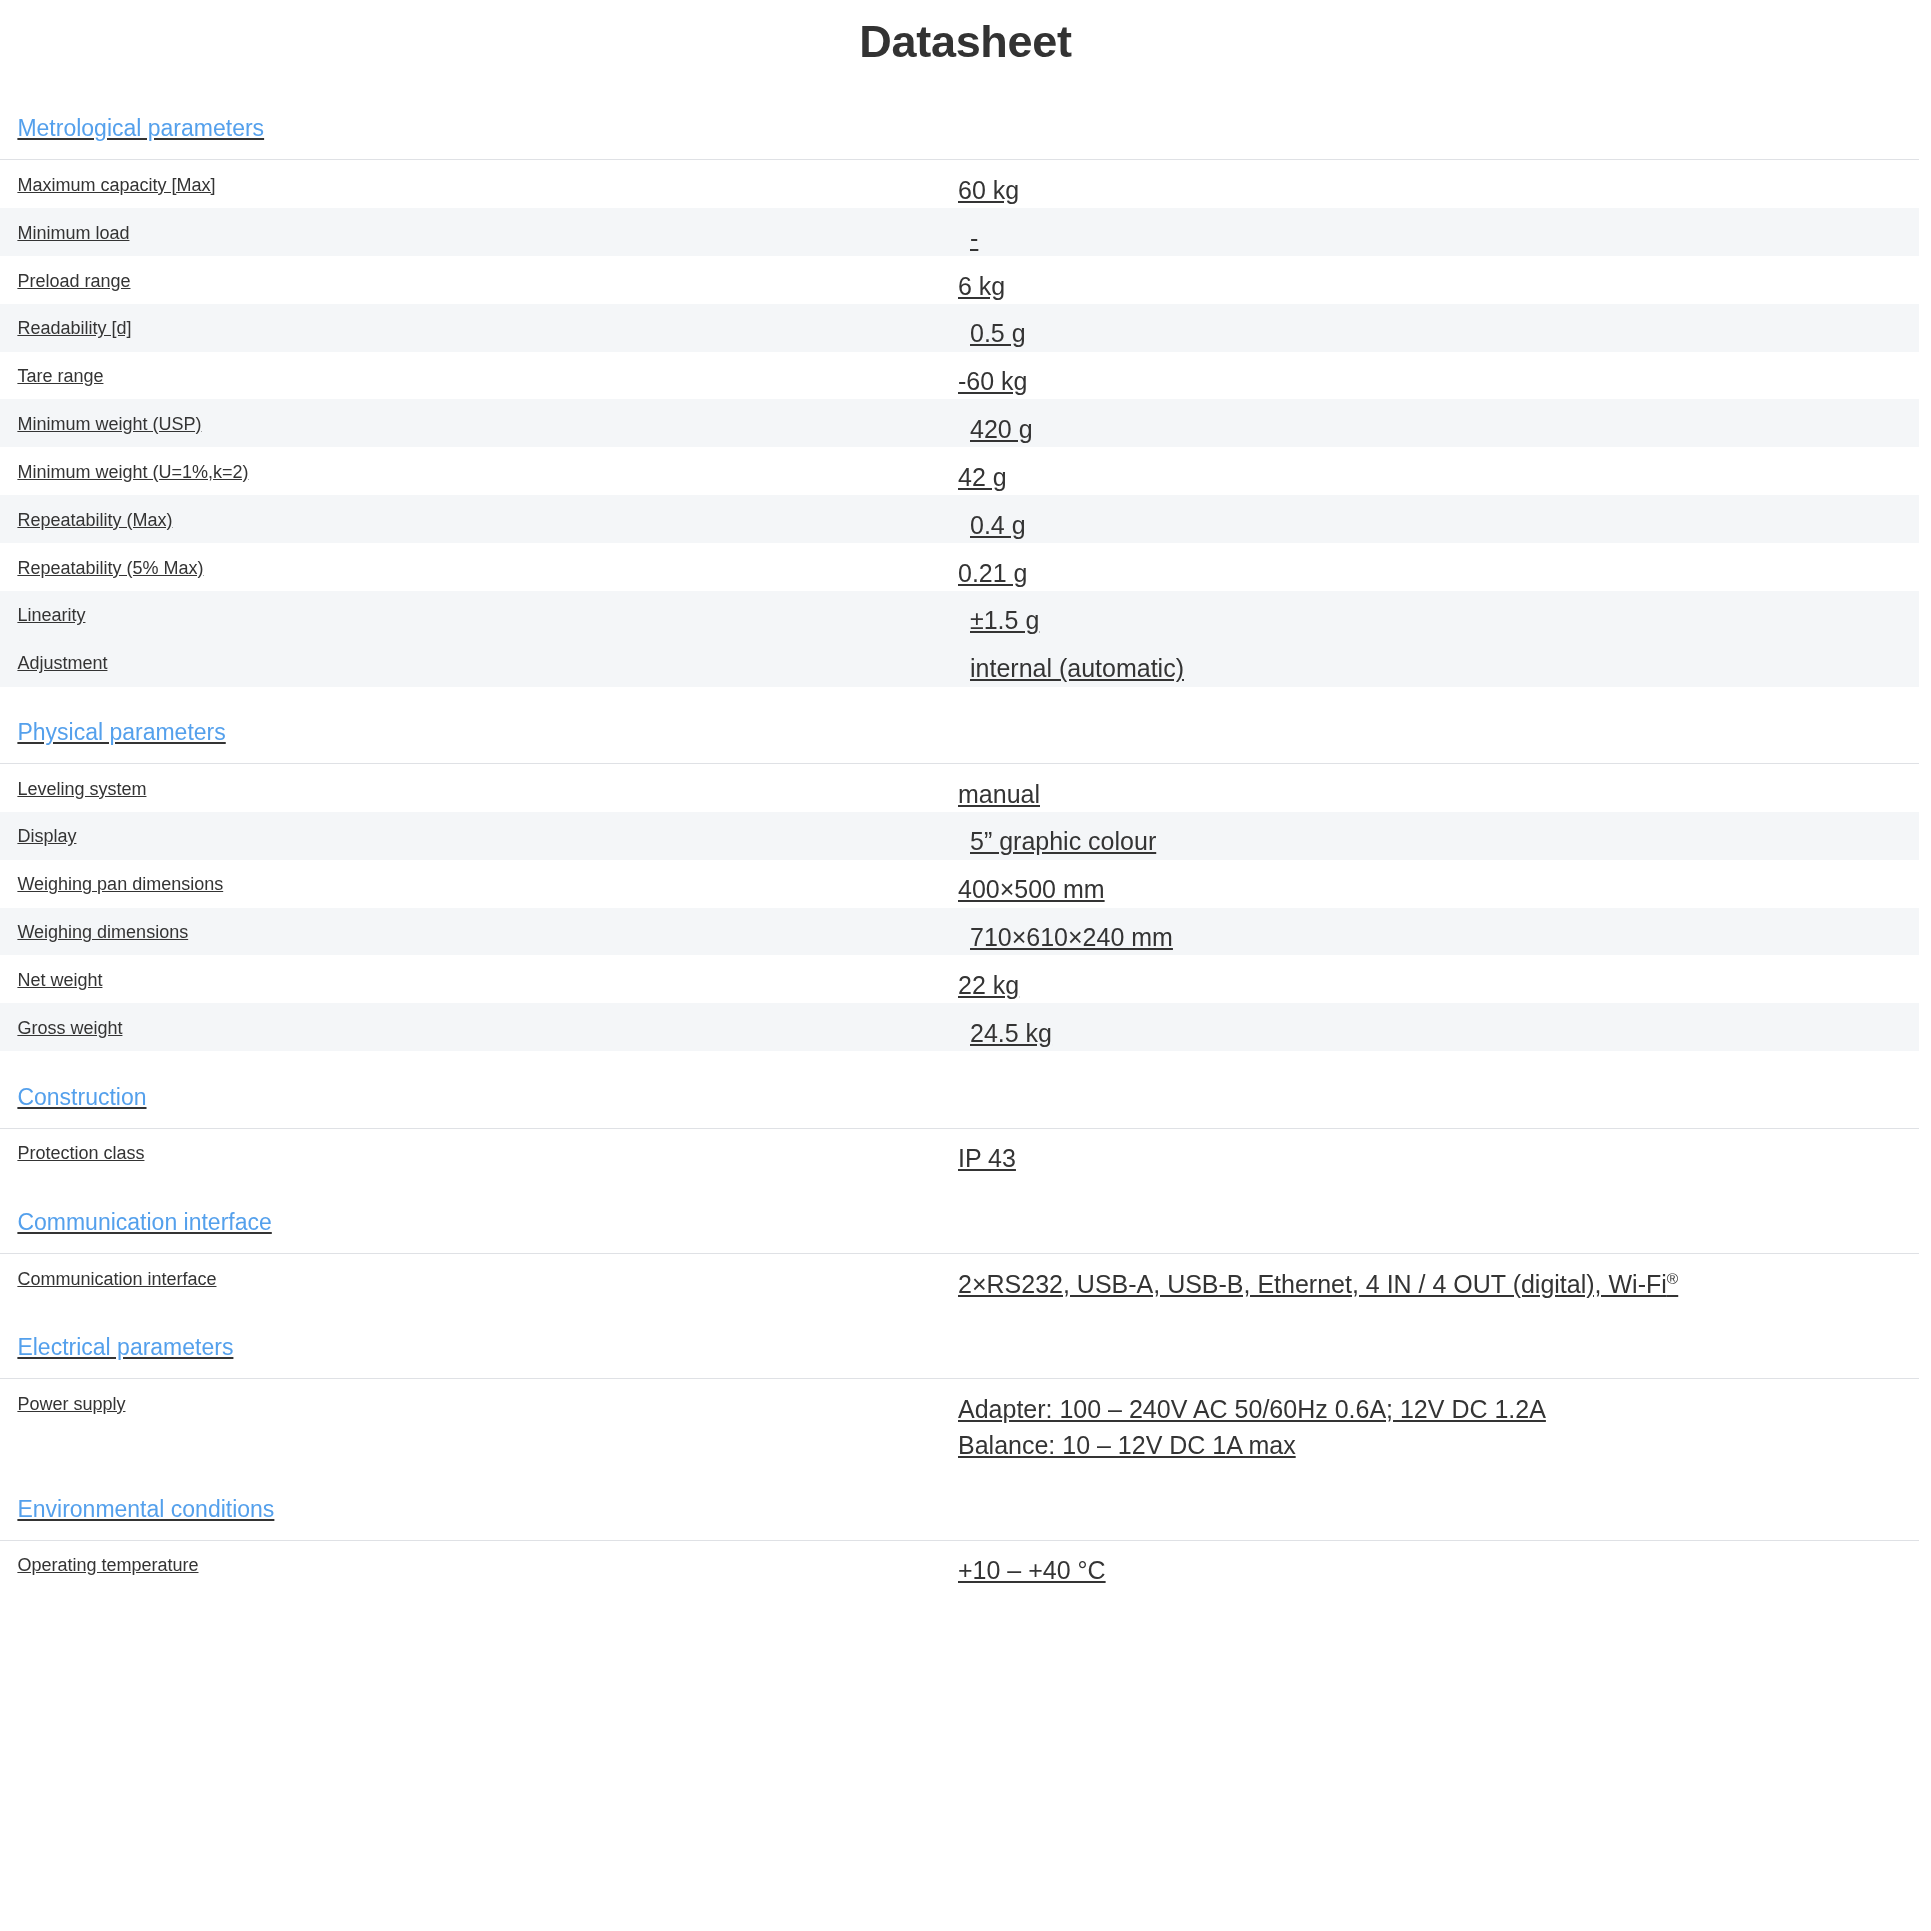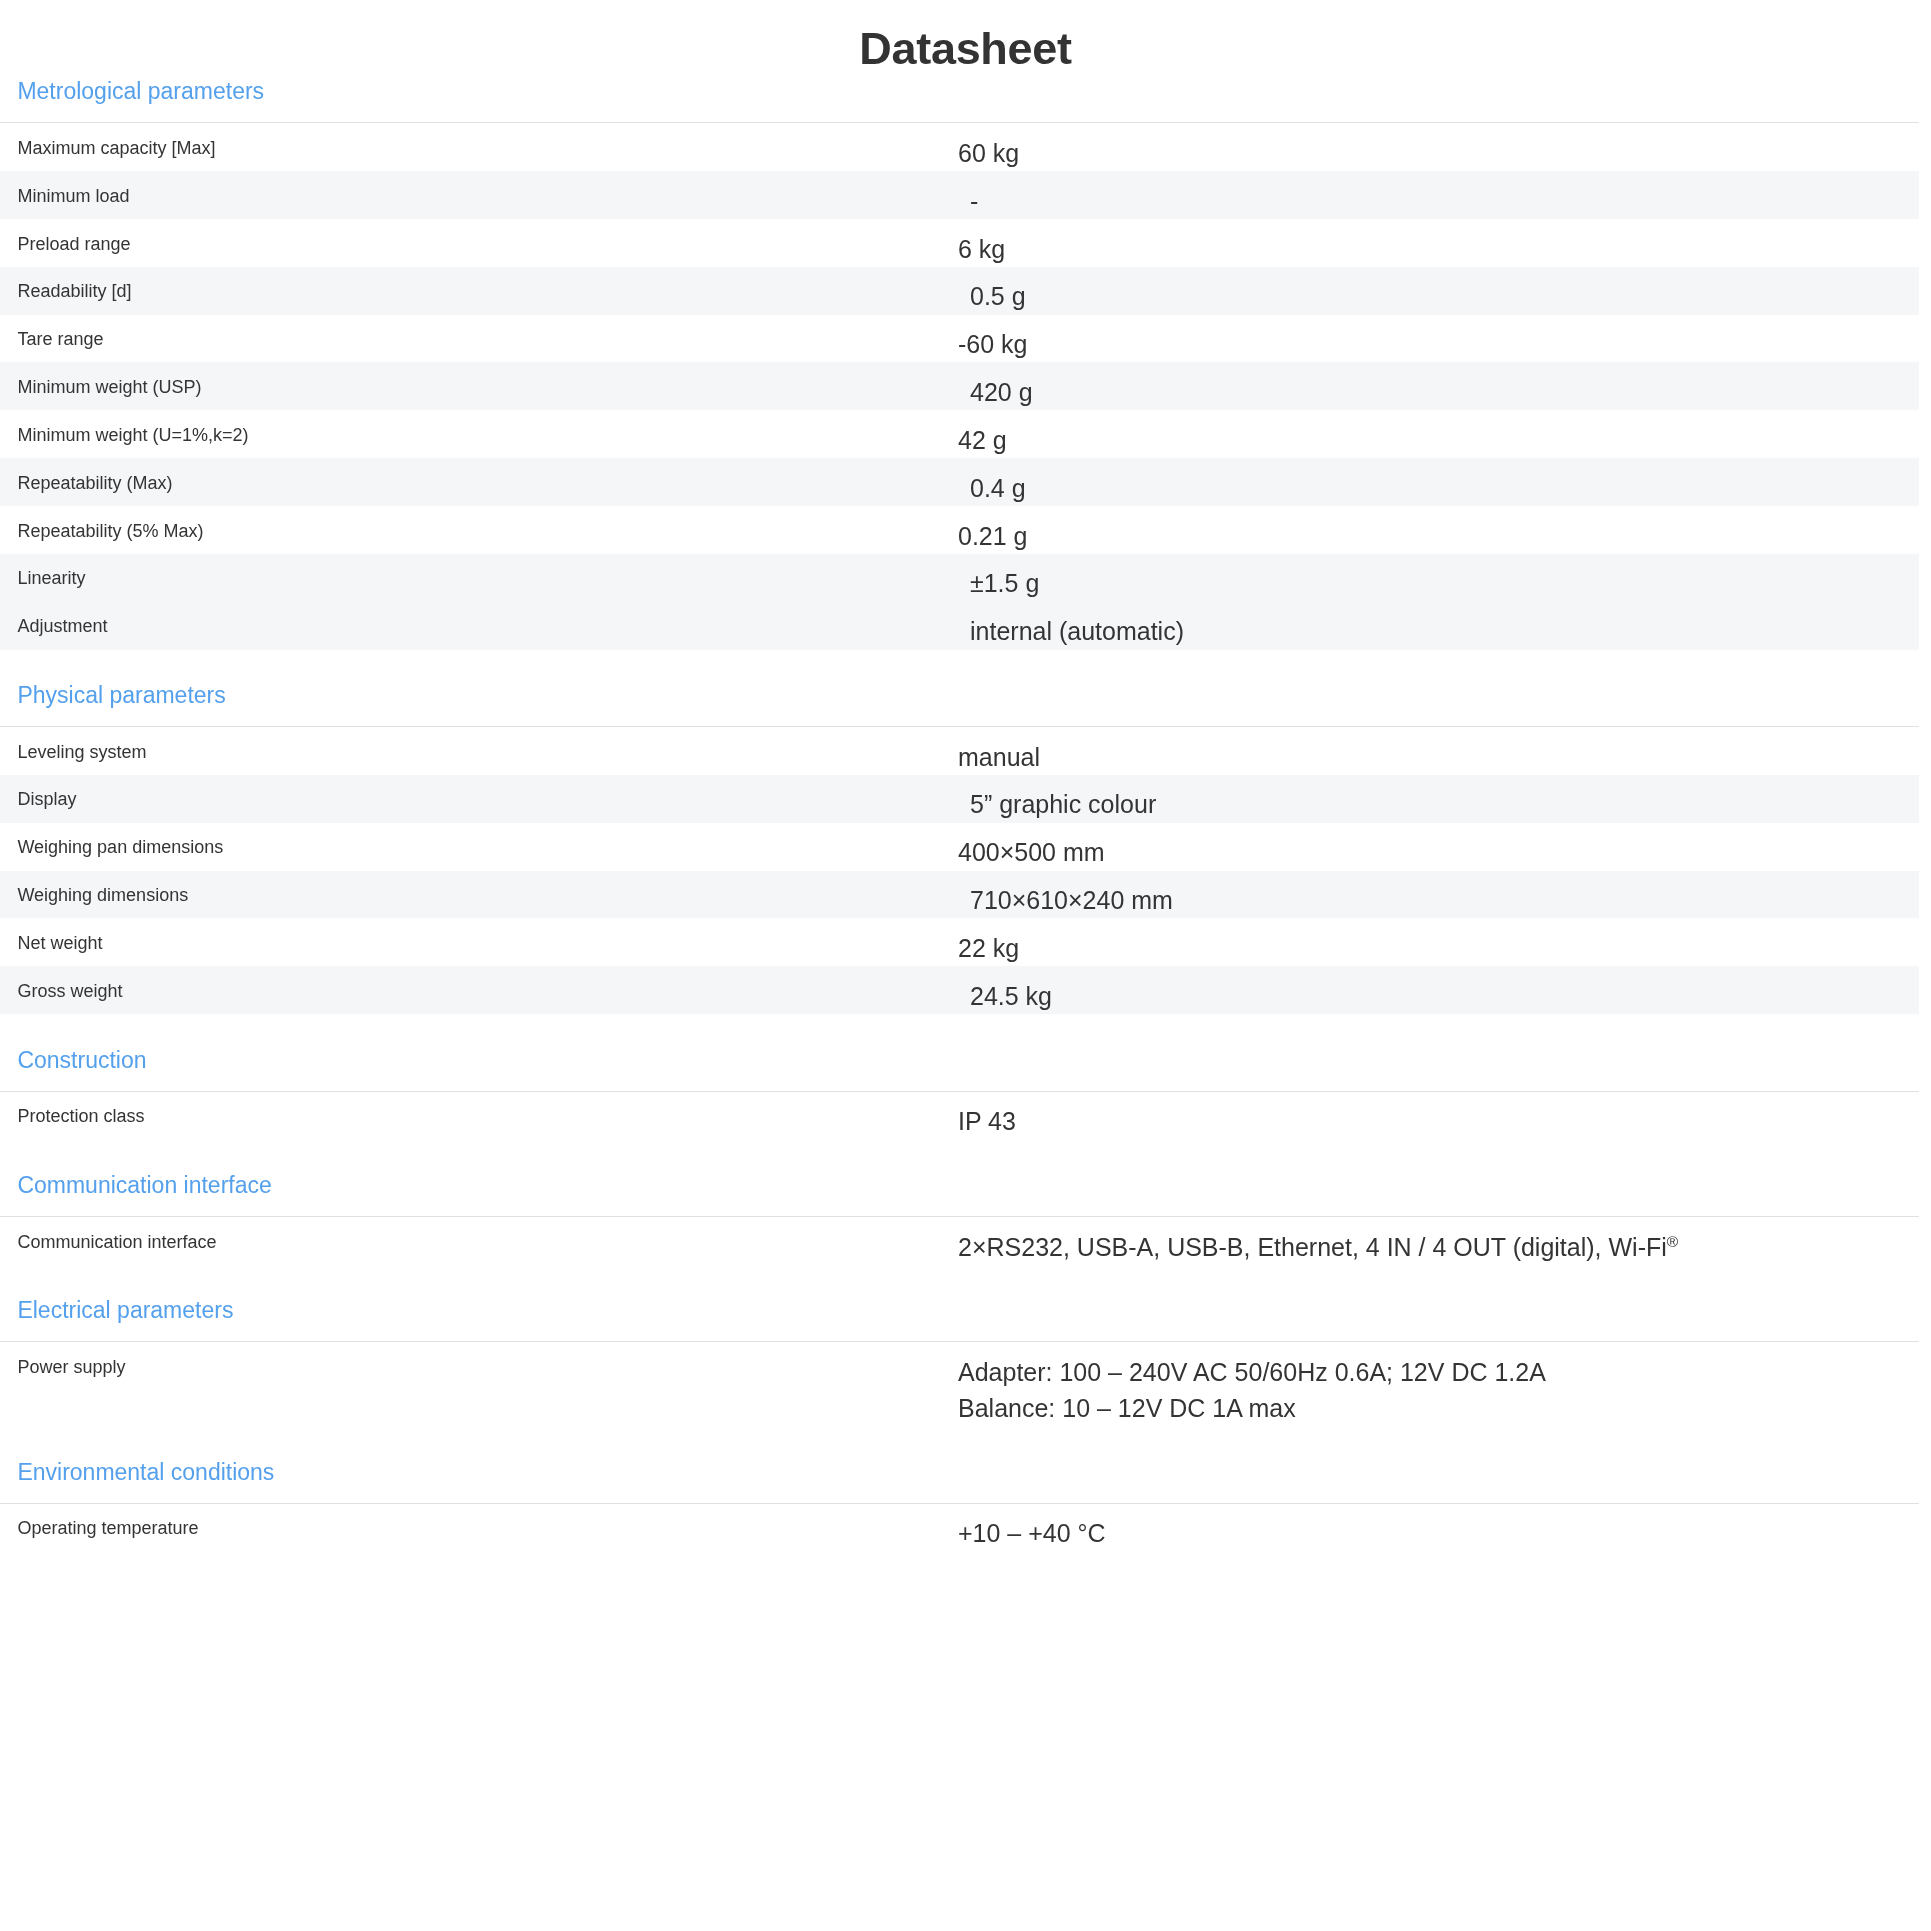--- a/index.html
+++ b/index.html
@@ -19,24 +19,26 @@
     box-sizing: border-box;
     padding: 0;
   }
   .page-title {
     text-align: center;
     font-size: 45px;
     font-weight: bold;
     color: #333333;
     letter-spacing: -0.3px;
     margin: 0;
-    padding-top: 23px;
+    padding-top: 16px;
     line-height: 1.15;
   }
   .sections {
+    margin-top: 44px;
+    text-decoration: underline;
   }
   .section {
     width: 1919px;
   }
   .section-header {
     font-size: 23px;
     color: #54a0ec;
     padding: 0 0 0 17.4px;
     line-height: 1;
     height: 34px;

